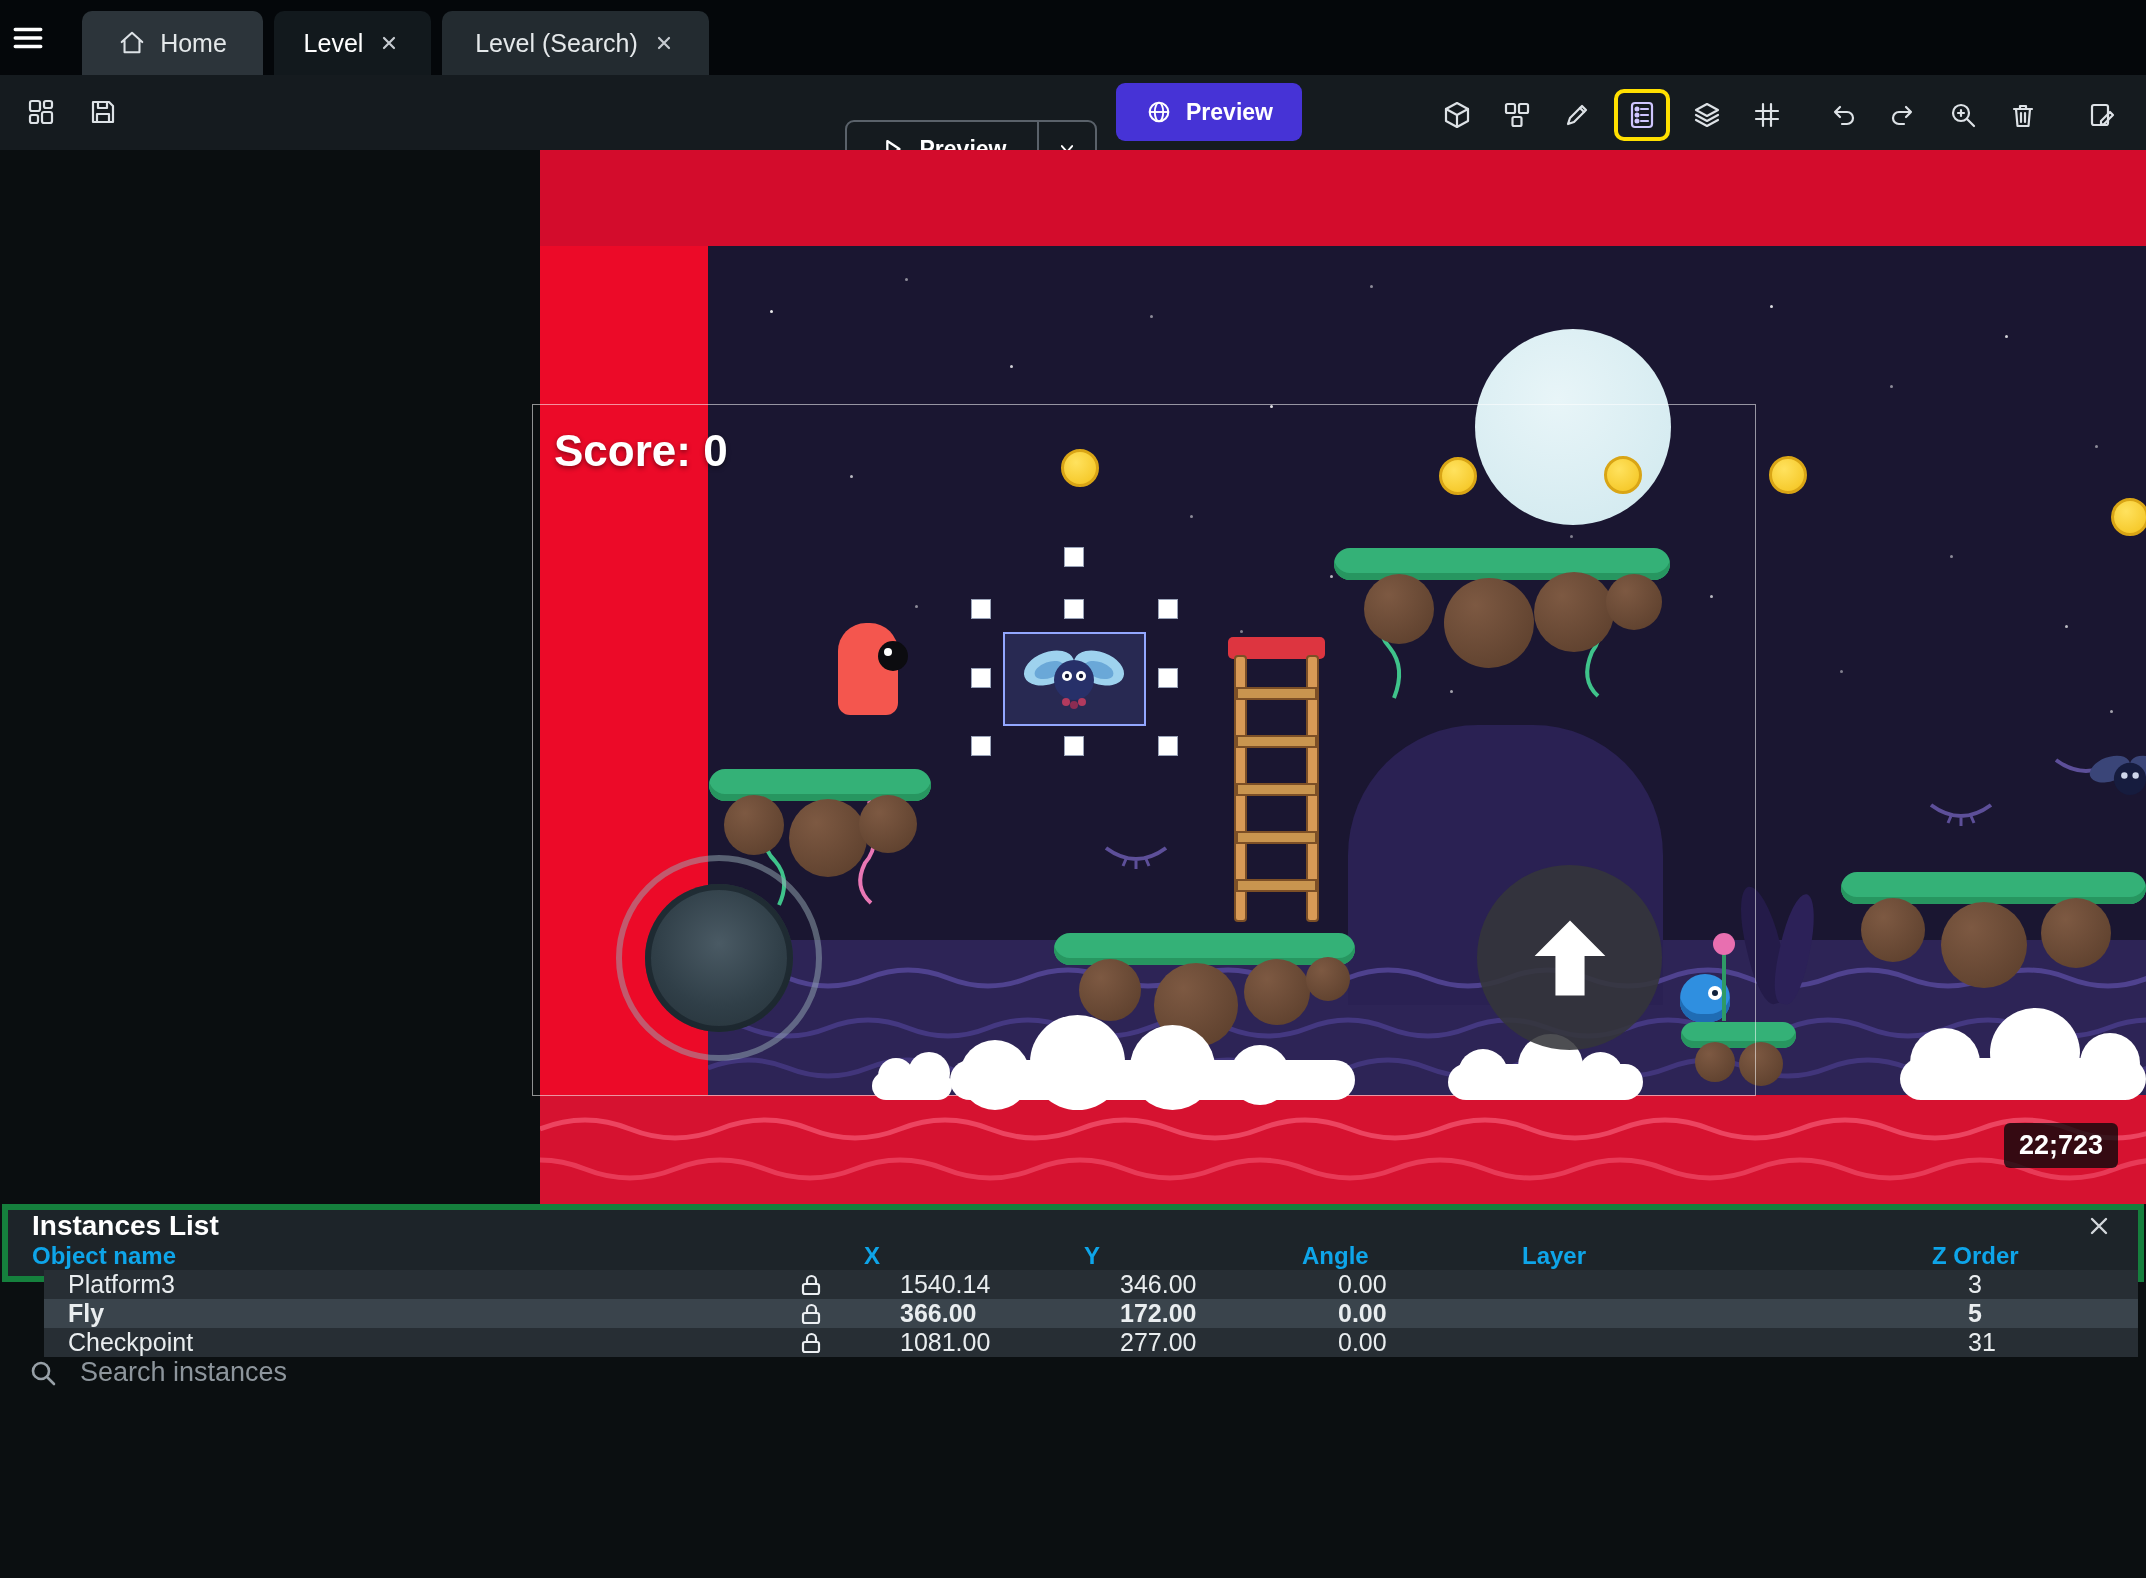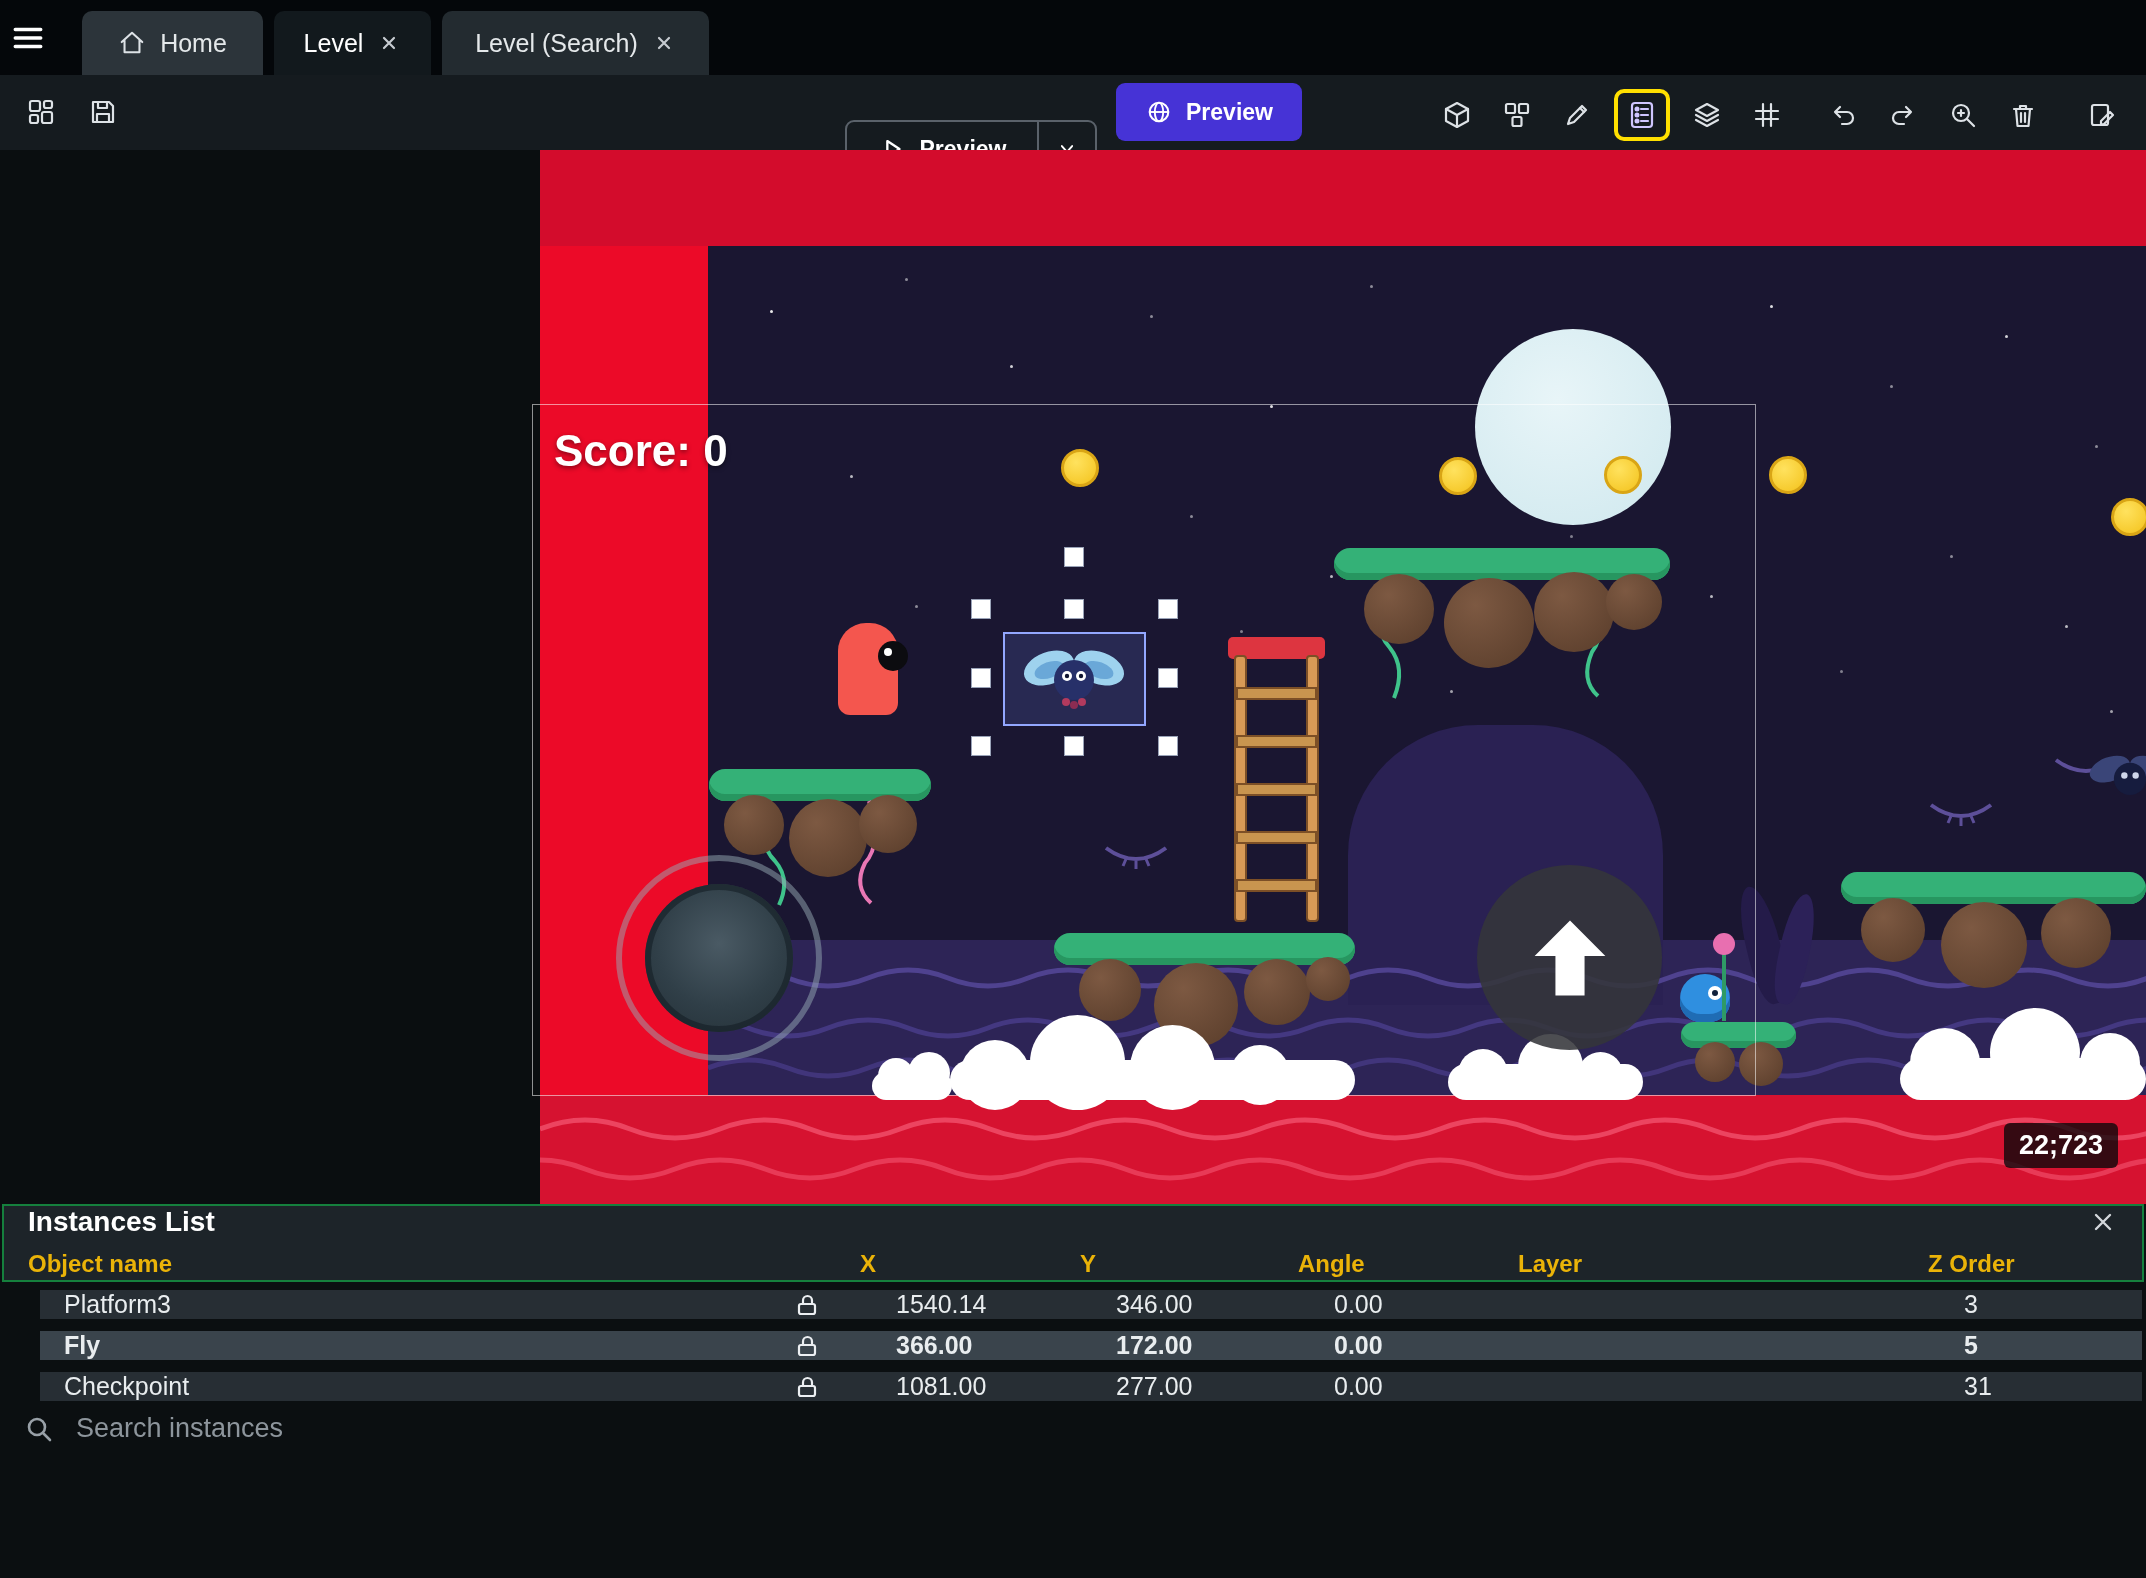--- a/index.html
+++ b/index.html
@@ -50,27 +50,27 @@
   .clump { position:absolute; border-radius:50%;
            background:radial-gradient(circle at 35% 30%, #7d5942, #583c2a); }
   .coin { position:absolute; width:38px; height:38px; border-radius:50%;
           background:radial-gradient(circle at 38% 32%, #ffe25e, #f3c21c); border:3px solid #d9a515; }
   .handle { position:absolute; width:20px; height:20px; background:#ffffff; border:1px solid #9aa3b8; }
   .cloud-puff { position:absolute; background:#fff; border-radius:50%; }
   .cloud-base { position:absolute; background:#fff; border-radius:40px; }
 
   
   .panel { position:absolute; left:2px; right:2px; top:1204px; bottom:2px; background:#1d2429;
-           border:2px solid #15803d; display:flex; flex-direction:column;gap:12px; }
+           border:6px solid #15803d; display:flex; flex-direction:column; }
   .panel-title-row { height:58px; display:flex; align-items:center; justify-content:space-between;
                      padding:0 26px 0 24px; }
   .panel-title { font-size:28px; font-weight:700; color:#ffffff; }
   .panel-close { background:none; border:none; cursor:pointer; display:flex; }
   .igrid { display:grid; grid-template-columns:740px 90px 220px 218px 220px 410px 1fr; align-items:center; }
-  .ihead { height:56px; color:#eab308; font-weight:700; font-size:24px; }
+  .ihead { height:56px; color:#0ea5e9; font-weight:700; font-size:24px; }
   .irow { height:63px; color:#e9edef; font-size:25px;margin-left:36px; }
   .row-dark { background:#272e34; }
   .row-light { background:#3a444c;font-weight:bold; }
   .cell-name { padding-left:24px; }
   .cell-lock { padding-left:14px; display:flex; align-items:center; }
   .cell { padding-left:26px; }
   .head-name { grid-column:1 / 3; padding-left:24px; }
   .search-row { flex:1; display:flex; align-items:center; padding-left:20px; gap:22px; }
   .search-input { flex:1; background:transparent; border:none; outline:none; color:#dfe3e6; font-size:27px;
                   font-family:"Liberation Sans", sans-serif; }

